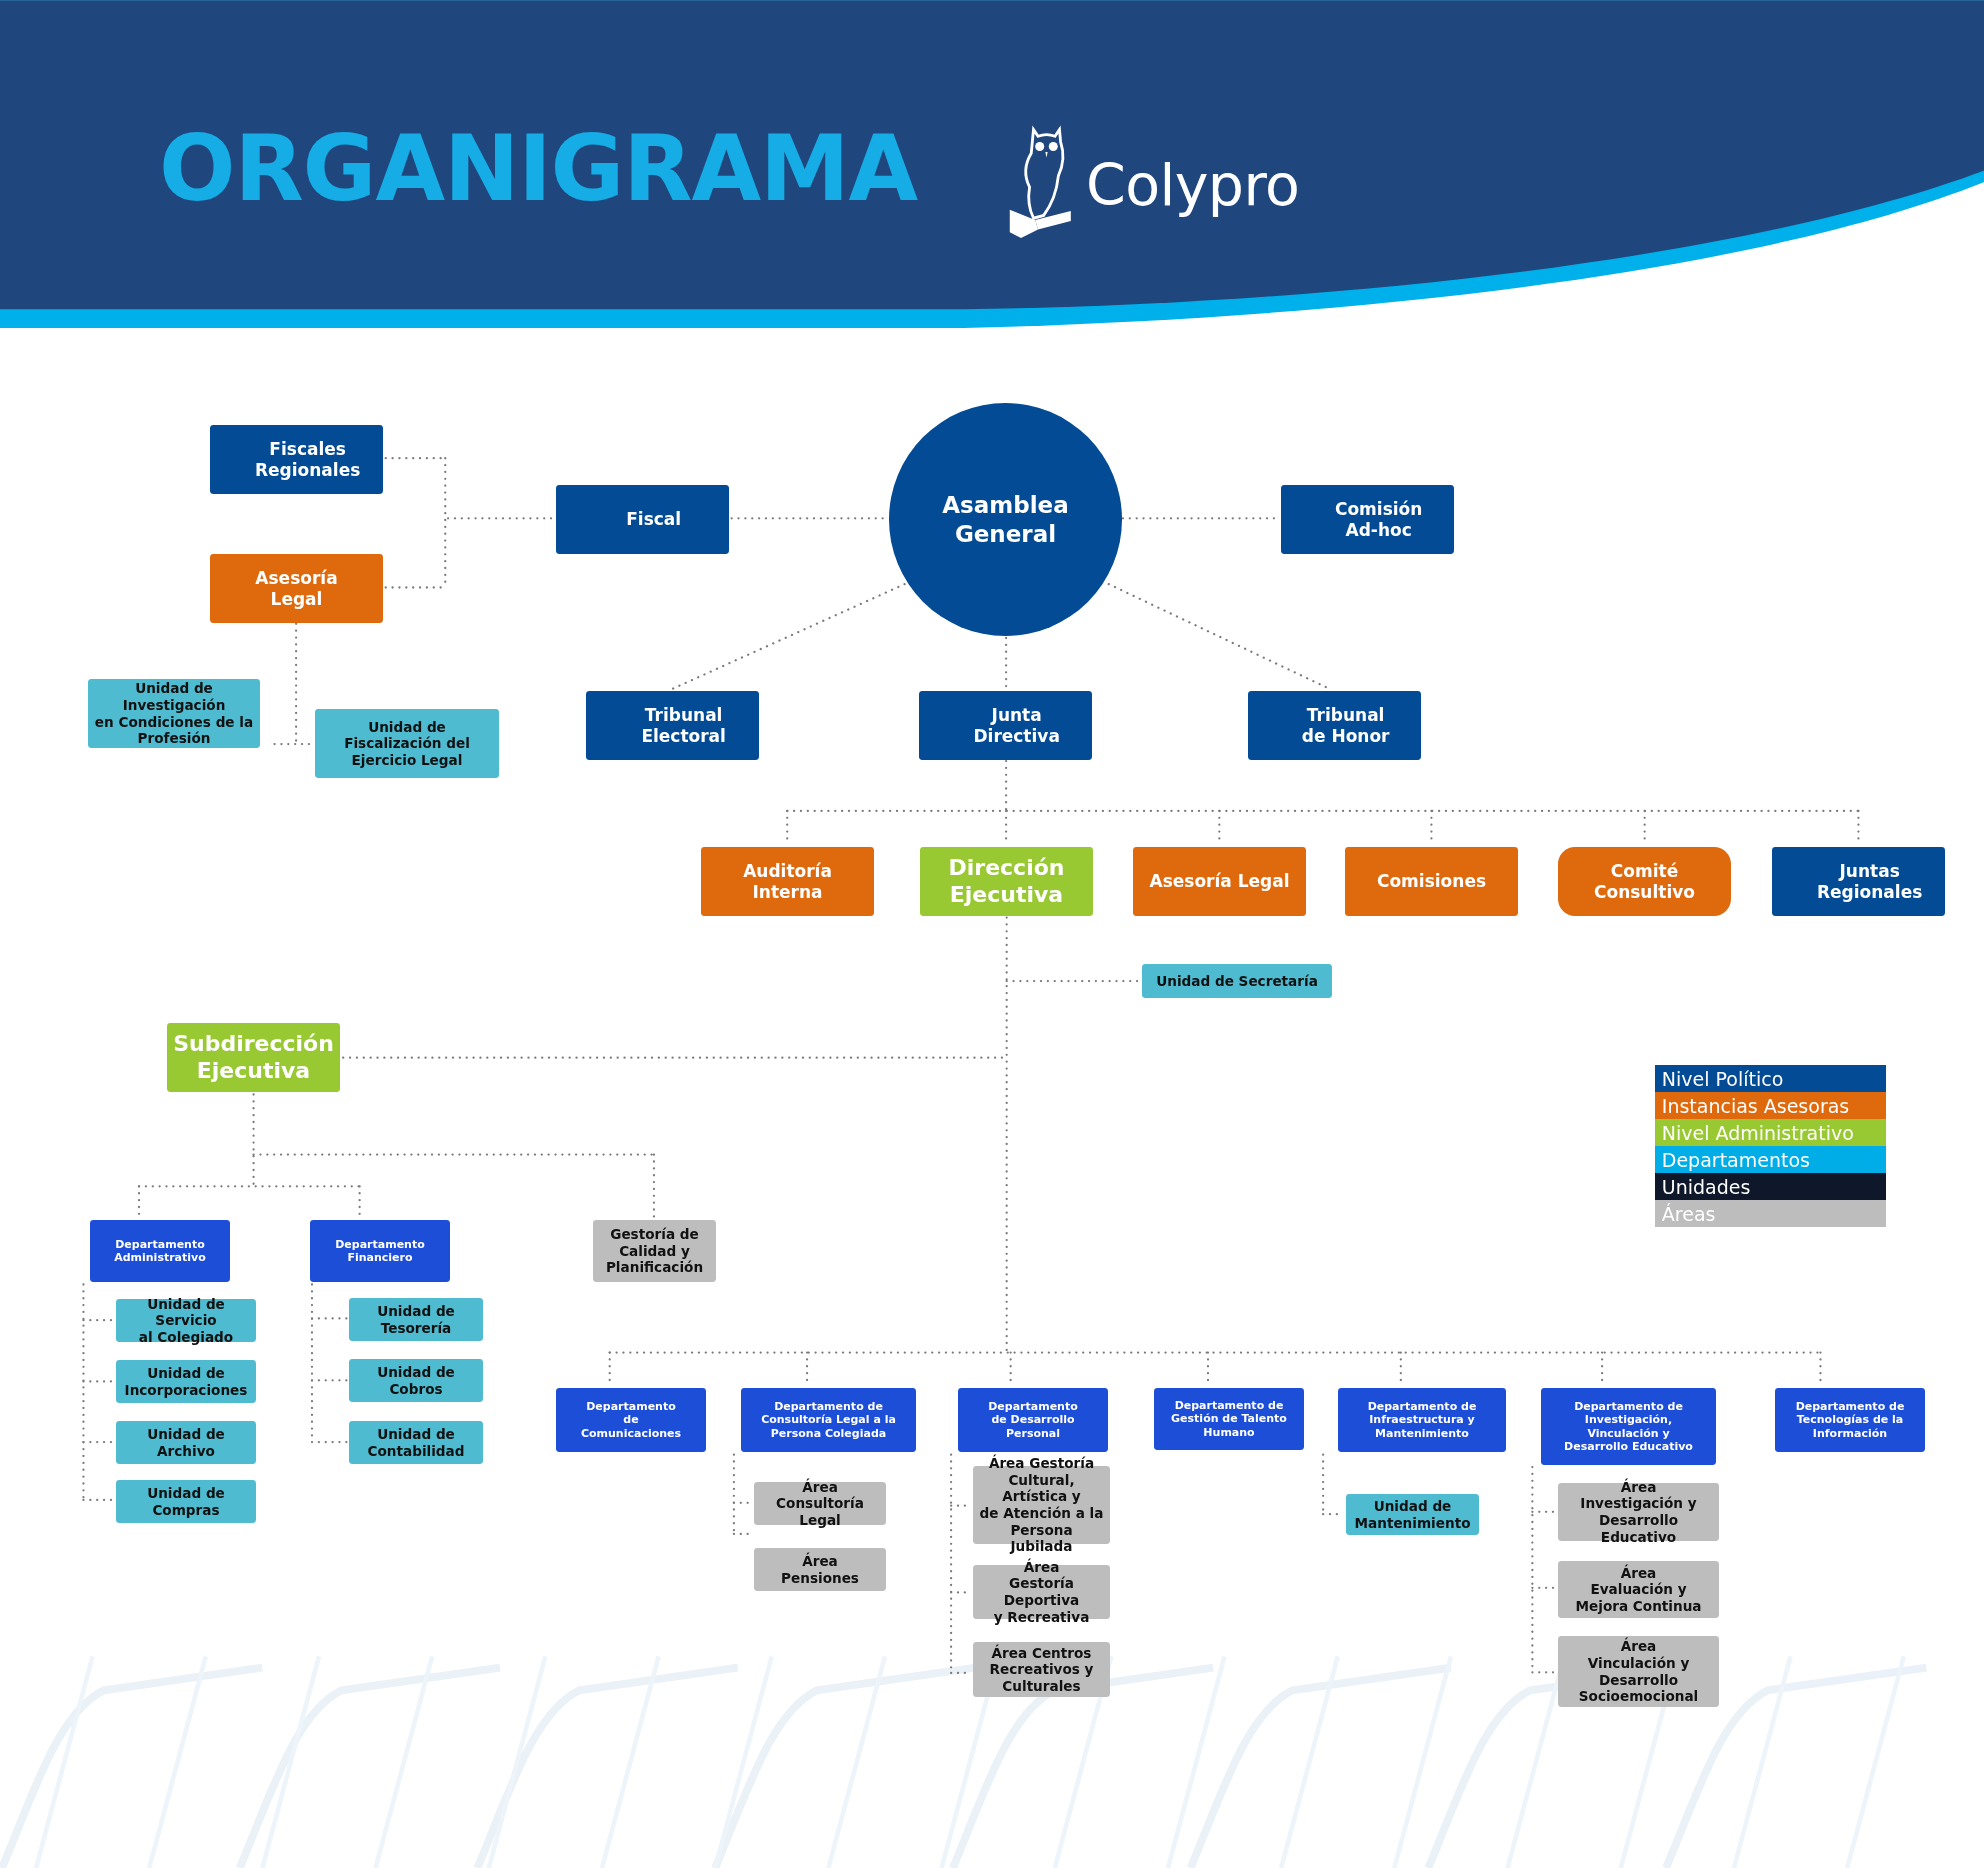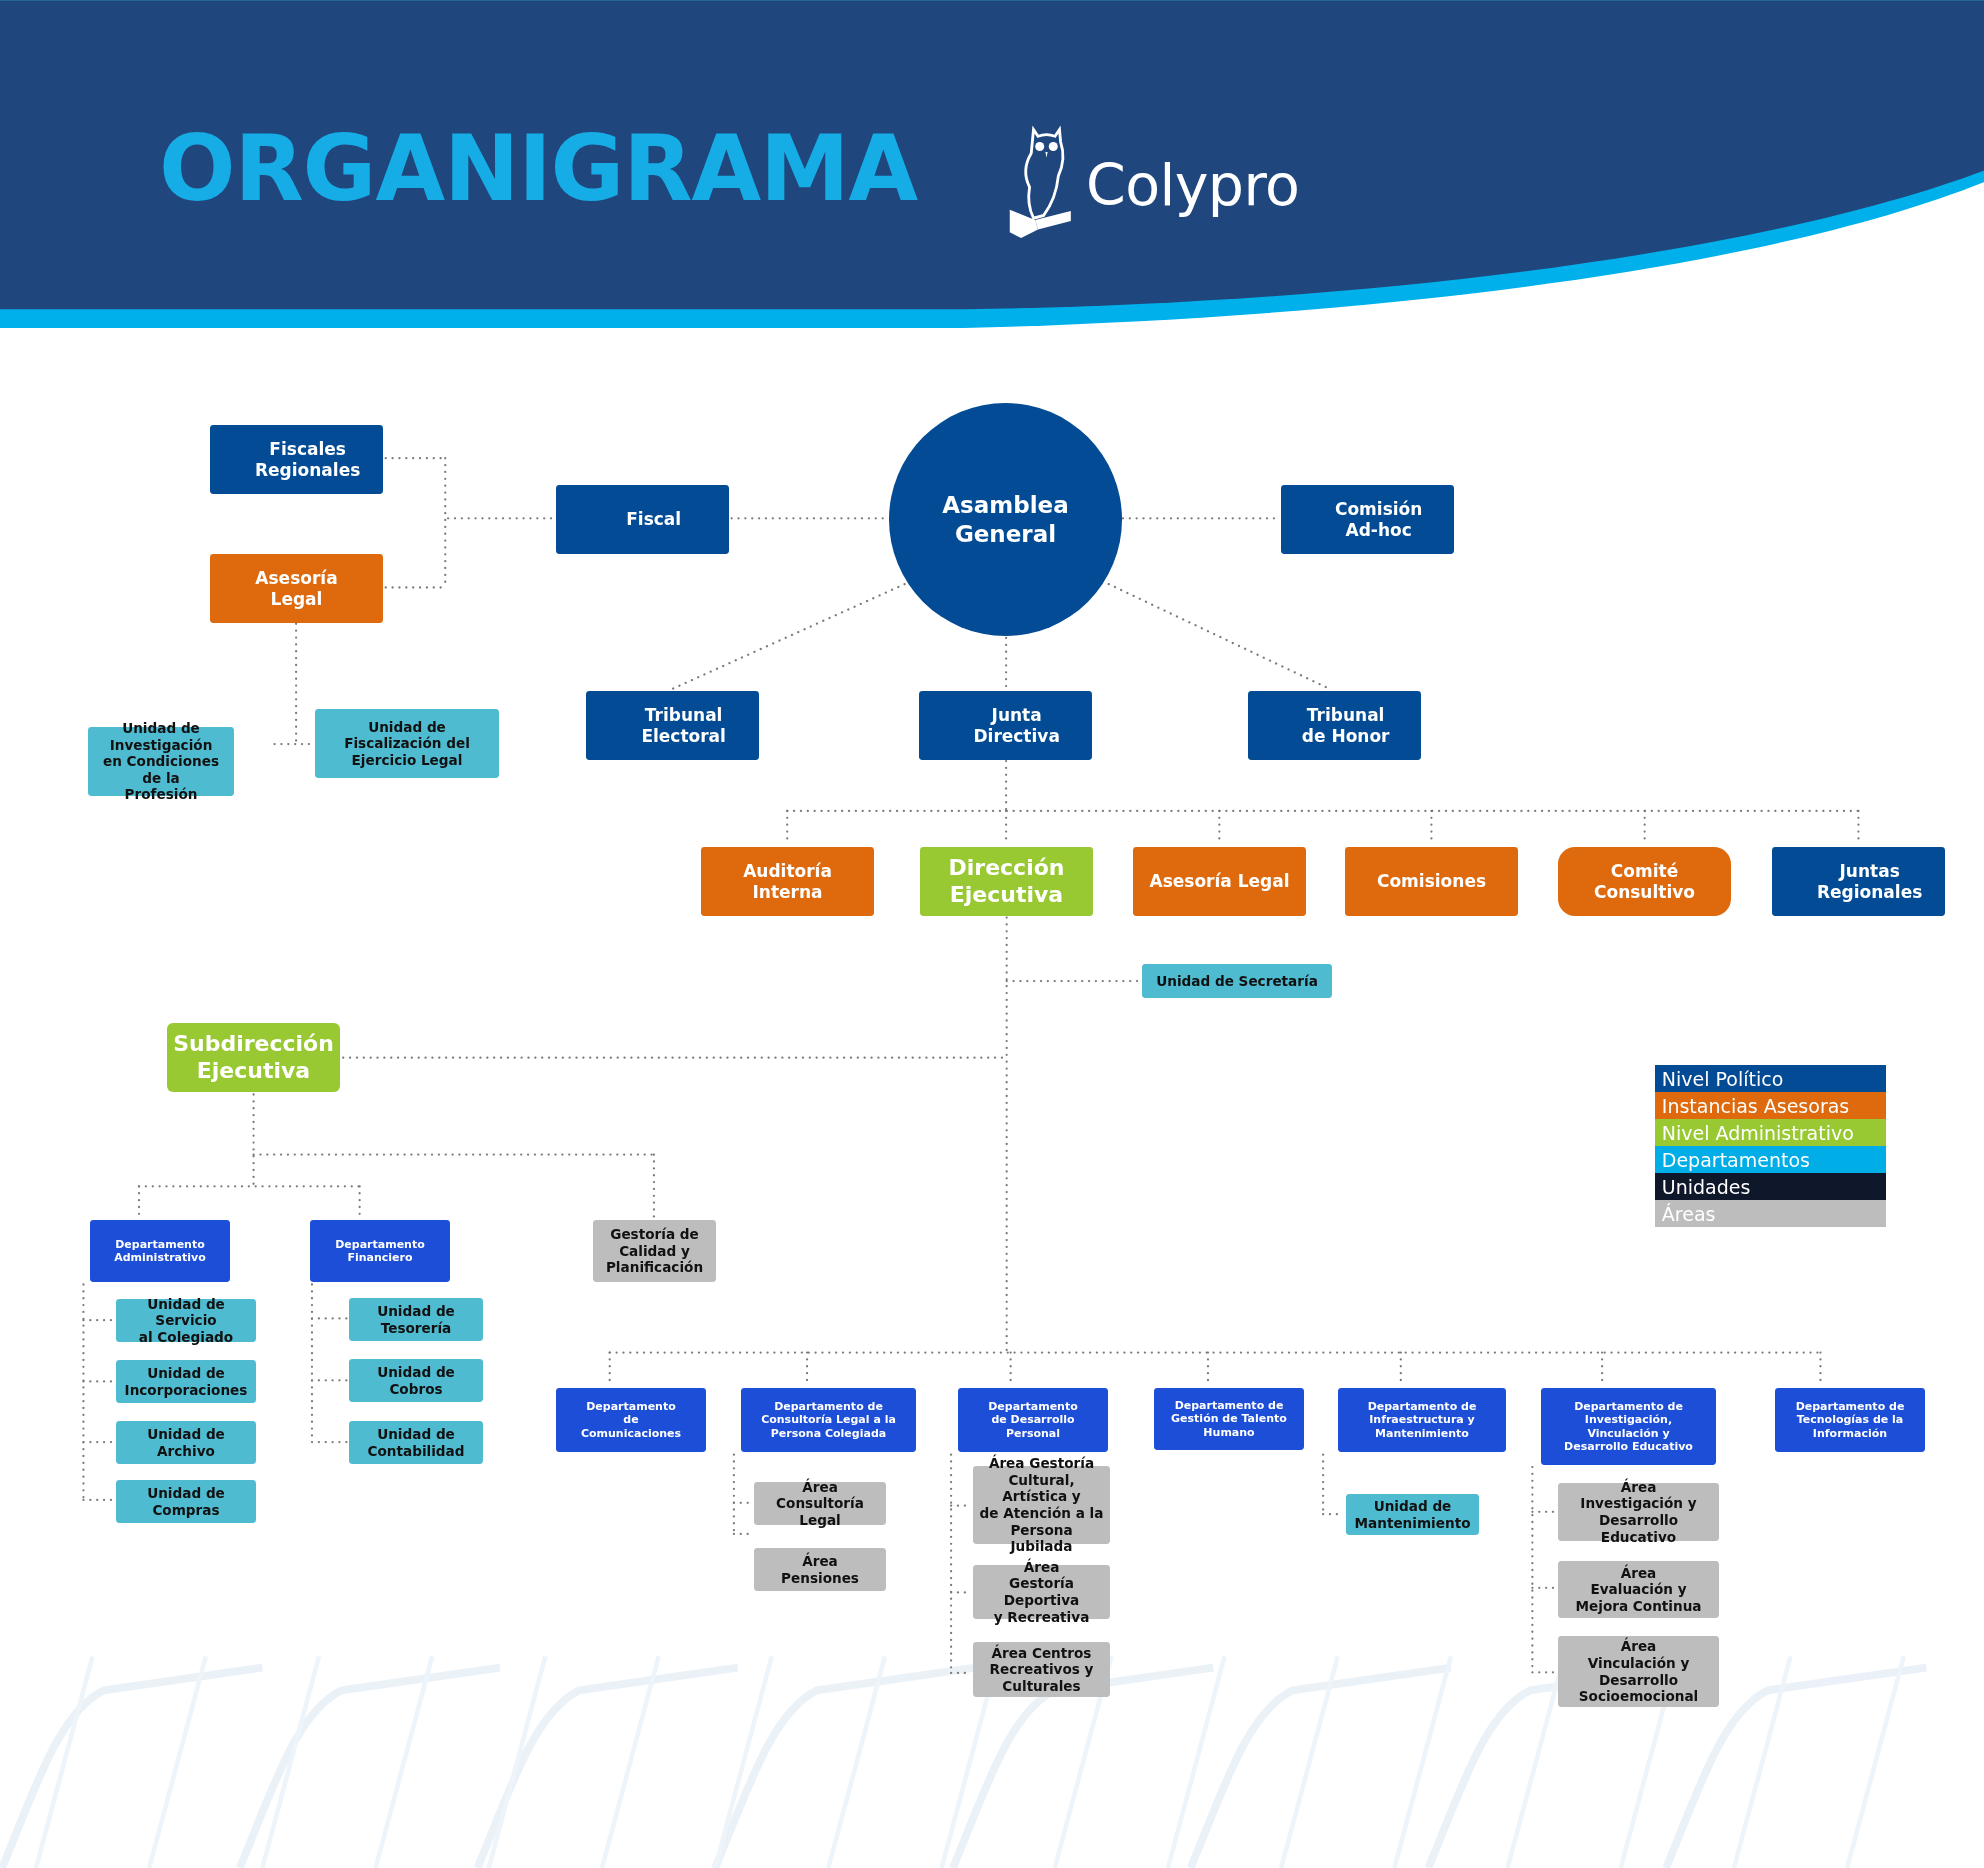--- a/index.html
+++ b/index.html
@@ -137,21 +137,21 @@
     <line x1="2702" y1="2949" x2="2743" y2="2949" stroke="#7a7a7a" stroke-width="4" stroke-linecap="round" stroke-dasharray="0.1 12"></line>
   </svg>
 
 <div class="node np circle" style="left:889px;top:403px;width:233px;height:233px;">Asamblea
 General</div>
 <div class="node np" style="left:556px;top:485px;width:173px;height:69px;">Fiscal</div>
 <div class="node np" style="left:210px;top:425px;width:173px;height:69px;">Fiscales
 Regionales</div>
 <div class="node ni" style="left:210px;top:554px;width:173px;height:69px;">Asesoría
 Legal</div>
-<div class="node nu" style="left:88px;top:727px;width:146px;height:69px;">Unidad de Investigación
+<div class="node nu" style="left:88px;top:679px;width:172px;height:69px;">Unidad de Investigación
 en Condiciones de la
 Profesión</div>
 <div class="node nu" style="left:315px;top:709px;width:184px;height:69px;">Unidad de
 Fiscalización del
 Ejercicio Legal</div>
 <div class="node np" style="left:1281px;top:485px;width:173px;height:69px;">Comisión
 Ad-hoc</div>
 <div class="node np" style="left:586px;top:691px;width:173px;height:69px;">Tribunal
 Electoral</div>
 <div class="node np" style="left:919px;top:691px;width:173px;height:69px;">Junta
@@ -165,21 +165,21 @@
 Ejecutiva</div>
 <div class="node ni" style="left:1133px;top:847px;width:173px;height:69px;">Asesoría Legal</div>
 <div class="node ni" style="left:1345px;top:847px;width:173px;height:69px;">Comisiones</div>
 <div class="node ni" style="left:1558px;top:847px;width:173px;height:69px;border-radius:17px;">Comité
 Consultivo</div>
 <div class="node np" style="left:1772px;top:847px;width:173px;height:69px;">Juntas
 Regionales</div>
 
 <div class="node nu" style="left:1142px;top:964px;width:190px;height:34px;">Unidad de Secretaría</div>
 
-<div class="node na" style="left:167px;top:1023px;width:173px;height:69px;border-radius:6px;">Subdirección
+<div class="node na" style="left:167px;top:1023px;width:173px;height:69px;">Subdirección
 Ejecutiva</div>
 <div class="node nd" style="left:69px;top:1220px;width:140px;height:62px;">Departamento
 Administrativo</div>
 <div class="node nd" style="left:289px;top:1220px;width:140px;height:62px;">Departamento
 Financiero</div>
 <div class="node nr" style="left:593px;top:1220px;width:123px;height:62px;">Gestoría de
 Calidad y
 Planificación</div>
 
 <div class="node nu" style="left:116px;top:1299px;width:140px;height:43px;">Unidad de Servicio

